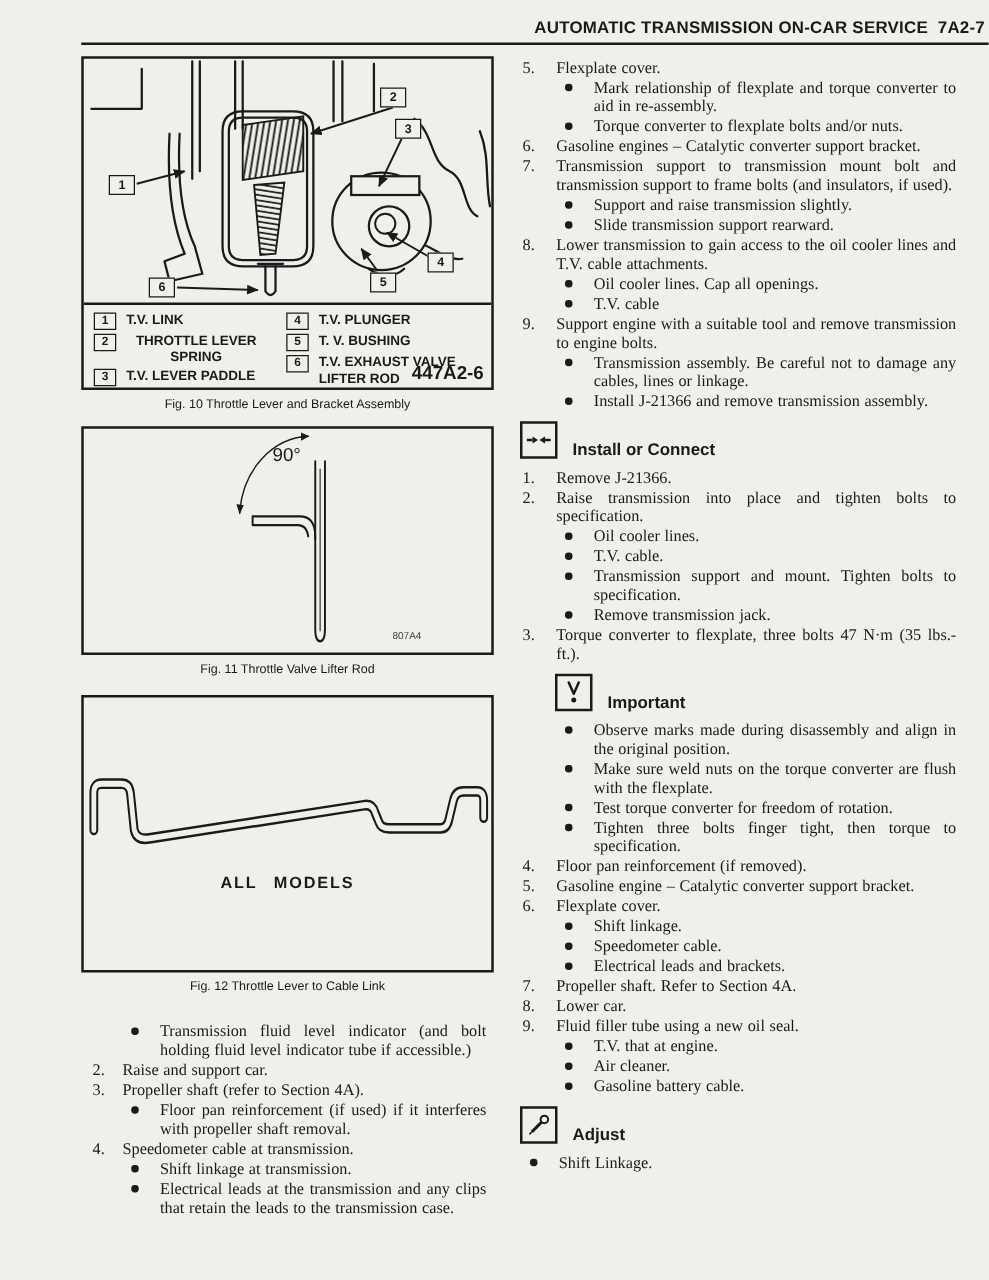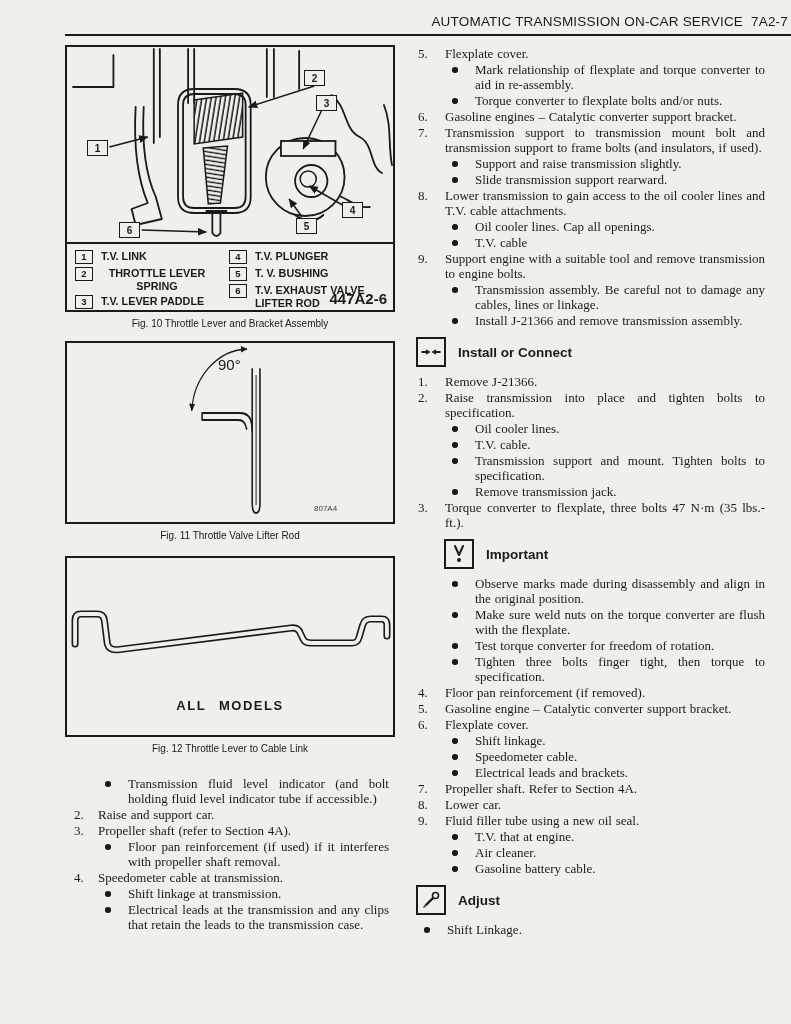--- a/index.html
+++ b/index.html
@@ -8,21 +8,21 @@
   }
   html,body{margin:0;padding:0;}
   body{
     width:791px;height:1024px;position:relative;overflow:hidden;
     background:var(--paper);color:var(--ink);
     font-family:"Liberation Serif",serif;font-size:13px;line-height:15px;
   }
   
   .hdr{
     position:absolute;top:14px;right:3px;
-    font-family:"Liberation Sans",sans-serif;font-weight:normal;font-size:13.5px;
+    font-family:"Liberation Sans",sans-serif;font-weight:bold;font-size:13.5px;
     white-space:pre;letter-spacing:.2px;
   }
   .hdr-rule{position:absolute;top:34px;left:65px;right:0;border-top:2.5px solid var(--ink);}
   
   .cols{position:absolute;top:45px;left:65px;right:26px;display:flex;gap:21px;}
   .col-left{width:330px;flex:none;}
   .col-right{flex:1;min-width:0;}
   
   .fig{border:2.5px solid var(--ink);background:var(--paper);}
   .art{position:relative;}
@@ -66,21 +66,21 @@
   .t{flex:1;text-align:justify;word-spacing:.5px;}
   .bul{padding-left:36px;}
   .bul.shallow{padding-left:8px;}
   .dot{flex:0 0 23px;}
   .dot::before{content:"";display:block;width:5.5px;height:5.5px;border-radius:50%;background:var(--ink);margin-top:5px;}
   .left-text{margin-top:20px;padding-right:6px;}
   .left-text .li .n{flex-basis:24px;padding-left:9px;}
   .left-text .bul{padding-left:40px;}
   
   .sect{
-    display:flex;align-items:center;gap:12px;margin:9px 0 7px;
+    display:flex;align-items:flex-end;gap:12px;margin:9px 0 7px;
     font-family:"Liberation Sans",sans-serif;font-weight:bold;font-size:13.5px;
   }
   .sect.indent{margin-left:28px;}
   .ibox{
     flex:none;width:26px;height:26px;border:2px solid var(--ink);
     display:flex;align-items:center;justify-content:center;background:var(--paper);
   }
   .mt10{margin-top:10px;padding-left:47px;}
   .mt13{margin-top:13px;}
 </style>
@@ -183,21 +183,21 @@
           <path class="s" d="M102,70 H146 Q158,70 159.7,82 L160,88 M102,77 H144 Q152,77 153.5,86 M102,70 V77"></path>
           <path d="M154,6 A66,66 0 0 0 90,68" fill="none" stroke="#1a1a1a" stroke-width="1.3" marker-start="url(#ah2)" marker-end="url(#ah2)"></path>
         </svg>
         <div class="fig-label angle" style="left:104px;top:14px;">90°</div>
         <div class="fig-label tinycode" style="left:200px;top:158px;">807A4</div>
       </div>
     </div>
     <div class="caption">Fig. 11 Throttle Valve Lifter Rod</div>
 
     <div class="fig mt13">
-      <div class="art" style="height:177px;">
+      <div class="art" style="height:218px;">
         <svg viewBox="0 0 323 177" preserveAspectRatio="none">
           <path d="M8,86 L8,62 Q8,56 14,56 L30,56 Q36,56 37,62 L40,86 Q42,93 52,91.5 L222,70 Q229,69 231,75 L234,81 Q235.5,85 242,85 L283,85 Q288,85 289.5,79 L293,67 Q294.5,61 301,61 L312,61 Q317,61 317,67 L317,78" fill="none" stroke="#1a1a1a" stroke-width="7" stroke-linecap="round" stroke-linejoin="round"></path>
           <path d="M8,86 L8,62 Q8,56 14,56 L30,56 Q36,56 37,62 L40,86 Q42,93 52,91.5 L222,70 Q229,69 231,75 L234,81 Q235.5,85 242,85 L283,85 Q288,85 289.5,79 L293,67 Q294.5,61 301,61 L312,61 Q317,61 317,67 L317,78" fill="none" stroke="#f1efec" stroke-width="3.8" stroke-linecap="round" stroke-linejoin="round"></path>
         </svg>
         <div class="fig-label allmodels" style="left:0;top:140px;">ALL MODELS</div>
       </div>
     </div>
     <div class="caption">Fig. 12 Throttle Lever to Cable Link</div>
 
     <div class="left-text">

